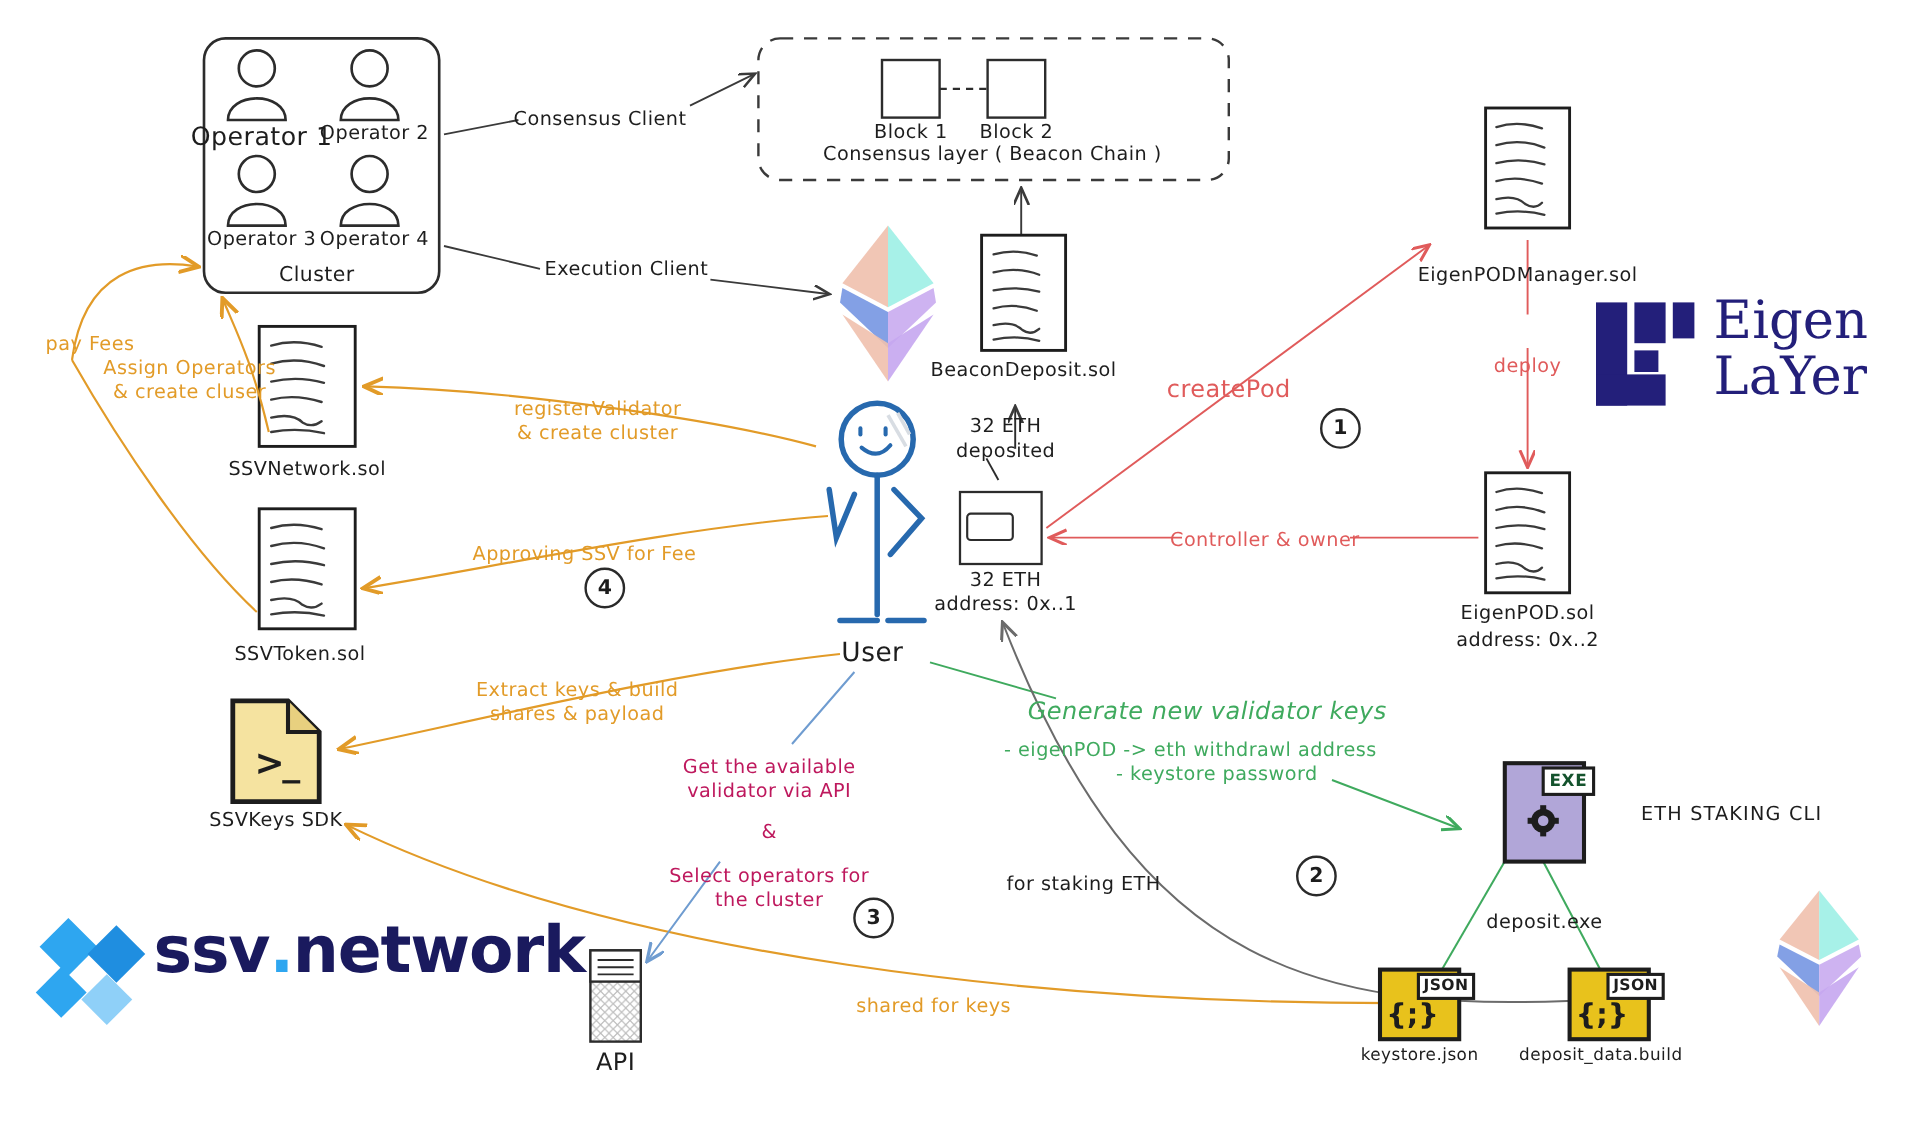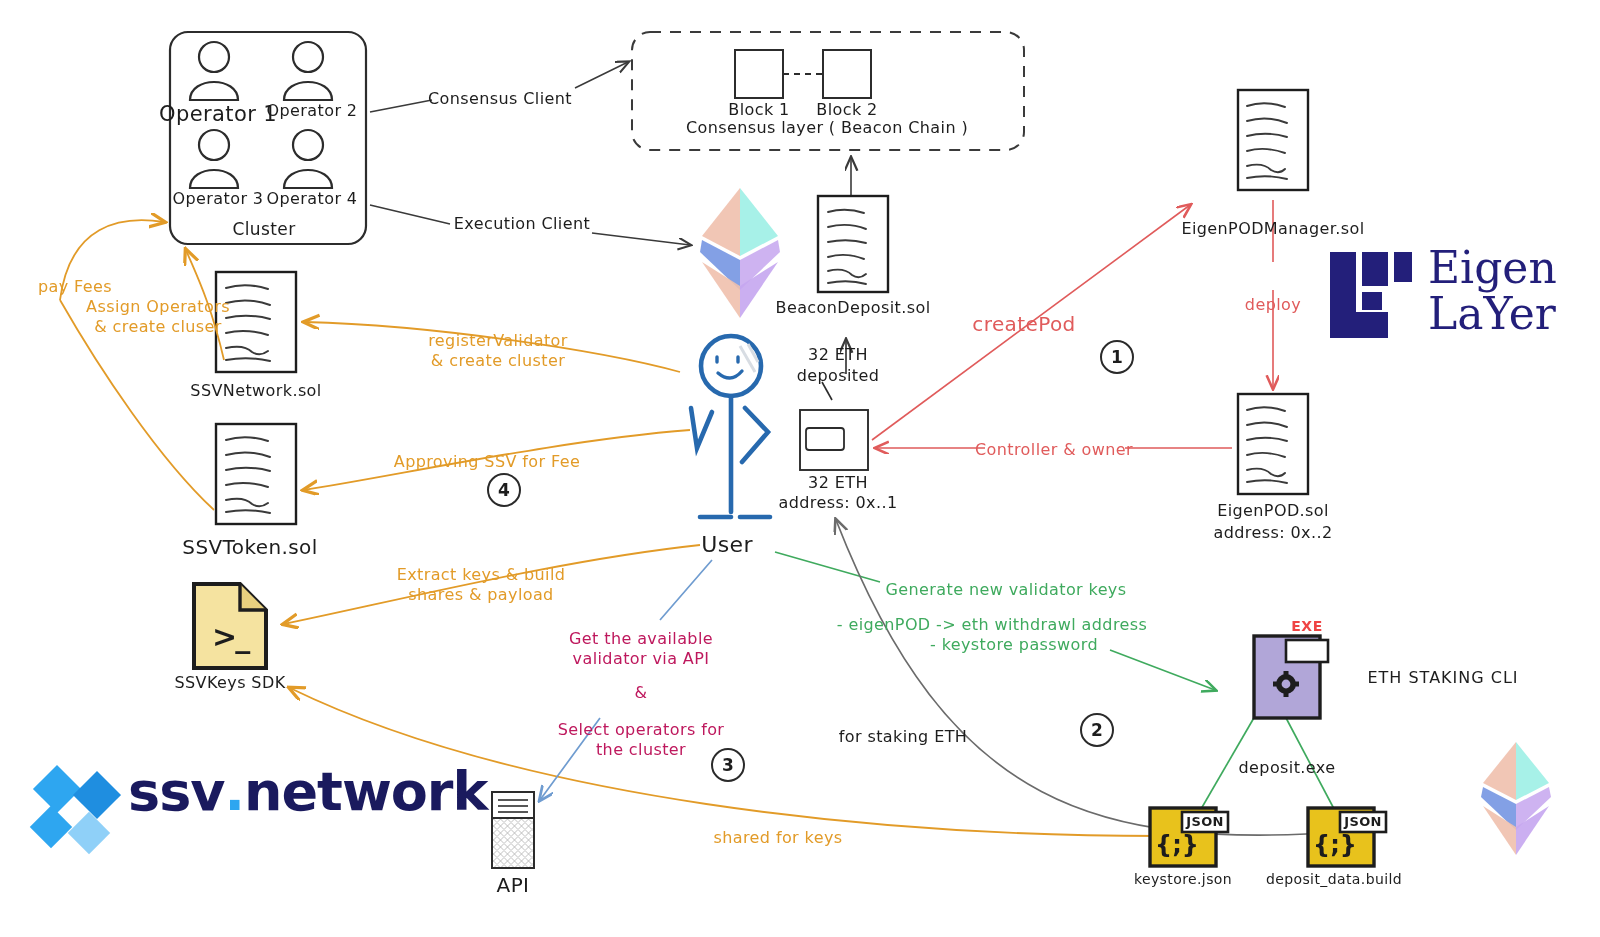--- a/index.html
+++ b/index.html
@@ -272,21 +272,21 @@
 
   <div class="lbl hand black c" style="left:500px;top:89px;font-size:16px;">Consensus Client</div>
   <div class="lbl hand black c" style="left:522px;top:214px;font-size:16px;">Execution Client</div>
 
   <div class="lbl hand black c" style="left:759px;top:100px;font-size:16px;">Block 1</div>
   <div class="lbl hand black c" style="left:847px;top:100px;font-size:16px;">Block 2</div>
   <div class="lbl hand black c" style="left:827px;top:118px;font-size:16px;">Consensus layer ( Beacon Chain )</div>
 
   <div class="lbl hand black c" style="left:853px;top:298px;font-size:16px;">BeaconDeposit.sol</div>
   <div class="lbl hand black c" style="left:256px;top:381px;font-size:16px;">SSVNetwork.sol</div>
-  <div class="lbl hand black c" style="left:250px;top:535px;font-size:20px;">SSVToken.sol</div>
+  <div class="lbl hand black c" style="left:250px;top:535px;font-size:16px;">SSVToken.sol</div>
   <div class="lbl hand black c" style="left:1273px;top:199px;font-size:16px;margin-top:20px;">EigenPODManager.sol</div>
   <div class="lbl hand black c" style="left:1273px;top:501px;font-size:16px;">EigenPOD.sol</div>
   <div class="lbl hand black c" style="left:1273px;top:523px;font-size:16px;">address: 0x..2</div>
 
   <div class="lbl hand black c" style="left:838px;top:345px;font-size:16px;">32 ETH</div>
   <div class="lbl hand black c" style="left:838px;top:366px;font-size:16px;">deposited</div>
   <div class="lbl hand black c" style="left:838px;top:473px;font-size:16px;">32 ETH</div>
   <div class="lbl hand black c" style="left:838px;top:493px;font-size:16px;">address: 0x..1</div>
 
   <div class="lbl hand black c" style="left:727px;top:531px;font-size:22px;">User</div>
@@ -304,21 +304,21 @@
   <div class="lbl hand red c" style="left:1024px;top:312px;font-size:20px;">createPod</div>
   <div class="lbl hand red c" style="left:1273px;top:295px;font-size:16px;">deploy</div>
   <div class="lbl hand red c" style="left:1054px;top:440px;font-size:16px;">Controller &amp; owner</div>
 
   <div class="lbl hand blue c" style="left:641px;top:629px;font-size:16px;">Get the available</div>
   <div class="lbl hand blue c" style="left:641px;top:649px;font-size:16px;">validator via API</div>
   <div class="lbl hand blue c" style="left:641px;top:683px;font-size:16px;">&amp;</div>
   <div class="lbl hand blue c" style="left:641px;top:720px;font-size:16px;">Select operators for</div>
   <div class="lbl hand blue c" style="left:641px;top:740px;font-size:16px;">the cluster</div>
 
-  <div class="lbl hand green c" style="left:1006px;top:580px;font-size:16px;">Generate new validator keys</div>
+  <div class="lbl hand green c" style="left:1006px;top:580px;font-size:20px;font-style:italic;">Generate new validator keys</div>
   <div class="lbl hand green c" style="left:992px;top:615px;font-size:16px;">- eigenPOD -&gt; eth withdrawl address</div>
   <div class="lbl hand green c" style="left:1014px;top:635px;font-size:16px;">- keystore password</div>
 
   <div class="lbl hand black c" style="left:903px;top:727px;font-size:16px;">for staking ETH</div>
 
   <div class="num" style="left:1100px;top:340px;">
     <span>1</span>
   </div>
   <div class="num" style="left:1080px;top:713px;">
     <span>2</span>
@@ -328,21 +328,21 @@
   </div>
   <div class="num" style="left:487px;top:473px;">
     <span>4</span>
   </div>
 
   <div class="lbl" style="left:212px;top:618px;font-size:30px;font-weight:900;color:#1d1d1d;letter-spacing:-2px;">&gt;_</div>
   <div class="lbl hand black c" style="left:230px;top:673px;font-size:16px;">SSVKeys SDK</div>
 
   <div class="lbl hand black c" style="left:513px;top:873px;font-size:20px;">API</div>
 
-  <div class="lbl c" style="left:1307px;top:618px;font-size:14px;font-weight:800;color:#ef4444;letter-spacing:0.5px;">EXE</div>
+  <div class="lbl c" style="left:1307px;top:643px;font-size:14px;font-weight:800;color:#14532d;letter-spacing:0.5px;">EXE</div>
   <div class="lbl hand black c" style="left:1287px;top:722px;font-size:16px;margin-top:36px;">deposit.exe</div>
 
   <div class="lbl c" style="left:1205px;top:814px;font-size:13px;font-weight:800;color:#1d1d1d;letter-spacing:0.3px;">JSON</div>
   <div class="lbl c" style="left:1177px;top:830px;font-size:24px;font-weight:800;color:#1d1d1d;">{;}</div>
   <div class="lbl hand black c" style="left:1183px;top:871px;font-size:14px;">keystore.json</div>
 
   <div class="lbl c" style="left:1363px;top:814px;font-size:13px;font-weight:800;color:#1d1d1d;letter-spacing:0.3px;">JSON</div>
   <div class="lbl c" style="left:1335px;top:830px;font-size:24px;font-weight:800;color:#1d1d1d;">{;}</div>
   <div class="lbl hand black c" style="left:1334px;top:871px;font-size:14px;">deposit_data.build</div>
 

